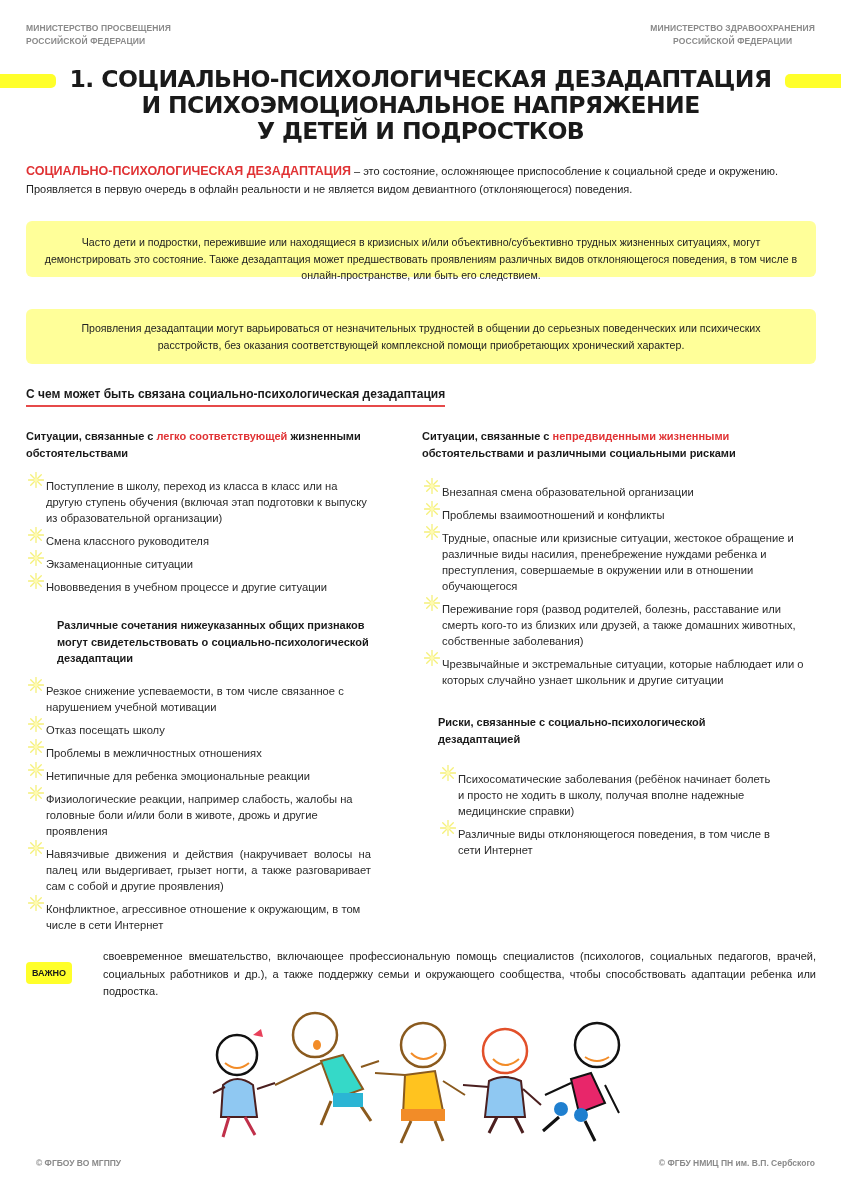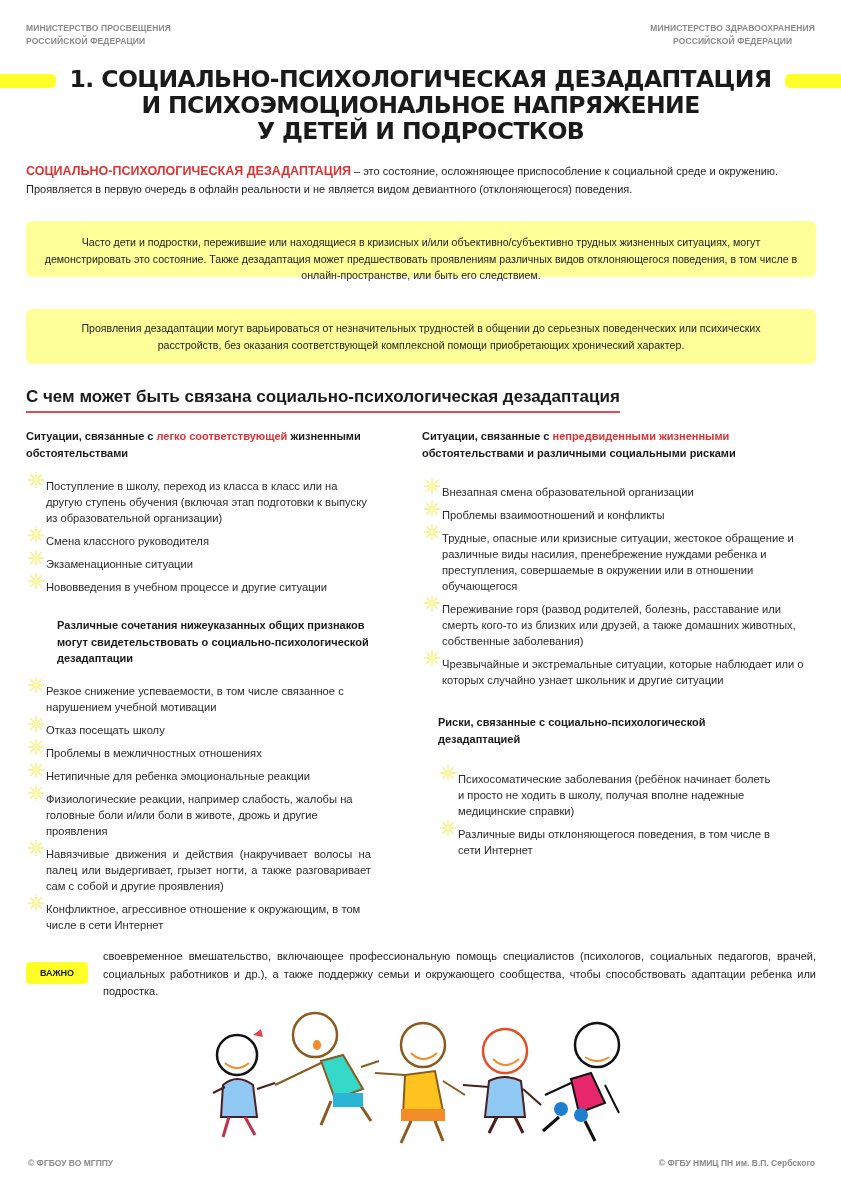--- a/index.html
+++ b/index.html
@@ -15,33 +15,33 @@
   .title { position: absolute; left: 60px; width: 721px; top: 66px; text-align: center;
            font-family: "DejaVu Sans", sans-serif; font-weight: bold; font-size: 23.5px; line-height: 26px; color: #1a1a1a;
            letter-spacing: -0.6px; }
   .title div { white-space: nowrap; }
   .intro { left: 26px; top: 162px; width: 790px; font-size: 11px; line-height: 18px; color: #222; }
   .intro .red { color: #e03234; font-weight: bold; font-size: 12.5px; }
   .ybox { position: absolute; left: 26px; width: 790px; background: #ffff99; border-radius: 6px;
           font-size: 10.6px; line-height: 16.5px; text-align: center; color: #222; }
   .ybox.b1 { top: 221px; height: 56px; padding-top: 13px; box-sizing: border-box; }
   .ybox.b2 { top: 309px; height: 55px; padding-top: 11px; box-sizing: border-box; }
-  .section-title { left: 26px; top: 387px; font-size: 17px; font-weight: bold; color: #1a1a1a;
+  .section-title { left: 26px; top: 387px; font-size: 12px; font-weight: bold; color: #1a1a1a;
                    padding-bottom: 4px; border-bottom: 2px solid #e64a4a; white-space: nowrap; }
   .col-h { font-size: 11px; font-weight: bold; line-height: 16.5px; color: #1a1a1a; }
   .col-h .red { color: #e03234; }
   ul.stars { list-style: none; margin: 0; padding: 0; }
   ul.stars li { position: relative; padding-left: 20px; font-size: 11.2px; line-height: 16px; color: #2a2a2a; margin-bottom: 7px; }
   ul.stars li .star { position: absolute; left: 2px; top: -6px; width: 16px; height: 16px; }
   ul.stars li.just { text-align: justify; }
-  .important-badge { left: 26px; top: 962px; width: 62px; height: 22px; background: #ffff2a; border-radius: 4px;
+  .important-badge { left: 26px; top: 962px; width: 46px; height: 22px; background: #ffff2a; border-radius: 4px;
                      font-size: 9px; font-weight: bold; text-align: center; line-height: 22px; color: #1a1a1a; }
   .important-text { left: 103px; top: 948px; width: 713px; font-size: 11px; line-height: 17.5px; text-align: justify; color: #222; }
   .footer { font-size: 8.5px; font-weight: bold; color: #8a8a8a; top: 1158px; }
-  .footer.left { left: 28px; }
+  .footer.left { left: 36px; }
   .footer.right { right: 26px; }
   .kids { left: 205px; top: 1005px; width: 470px; height: 140px; }
 </style>
 </head>
 <body>
 
 <div class="abs ministry left">
   <div>МИНИСТЕРСТВО ПРОСВЕЩЕНИЯ</div>
   <div>РОССИЙСКОЙ ФЕДЕРАЦИИ</div>
 </div>

